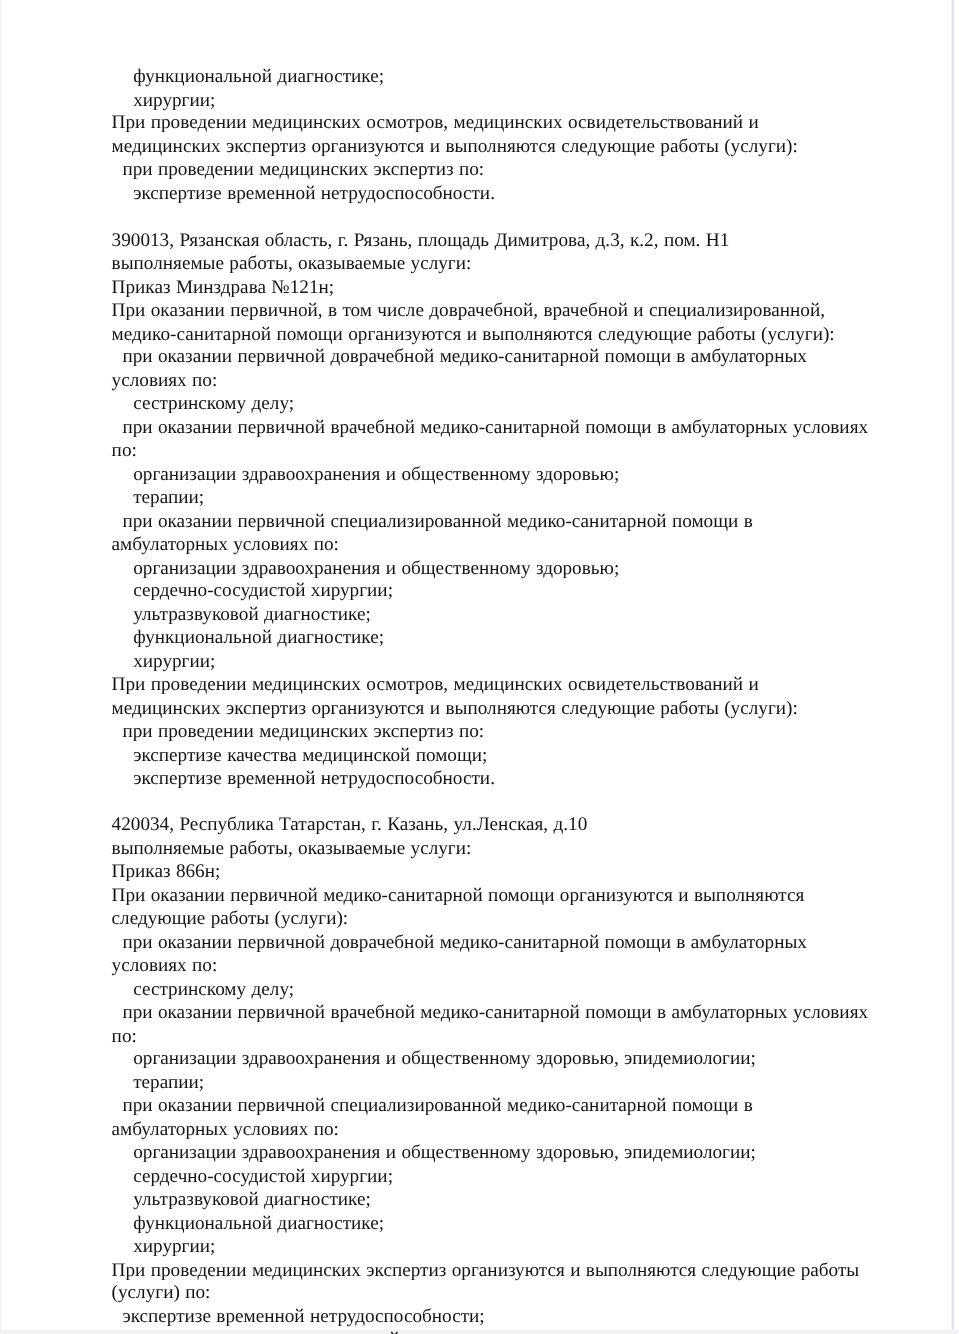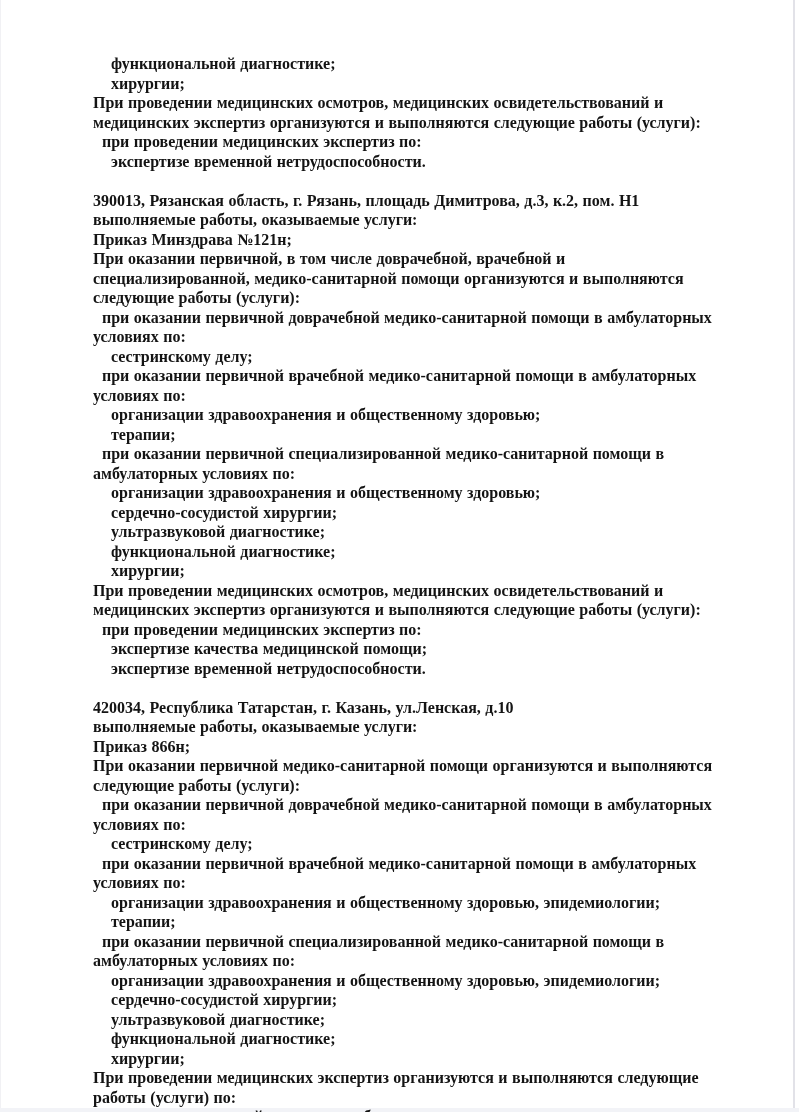--- a/index.html
+++ b/index.html
@@ -38,21 +38,20 @@
     left: 93px;
     width: 632px;
     font-size: 16px;
     line-height: 19.5px;
     color: #141414;
   }
   .license-block {
     margin: 0 0 19.5px 0;
     white-space: pre-wrap;
     word-spacing: 0.5px;
-    font-weight: bold;
   }
 </style>
 </head>
 <body>
 
 <div class="page-left-border"></div>
 <div class="page-right-border"></div>
 <div class="page-bottom-strip"></div>
 
 <div class="document">

